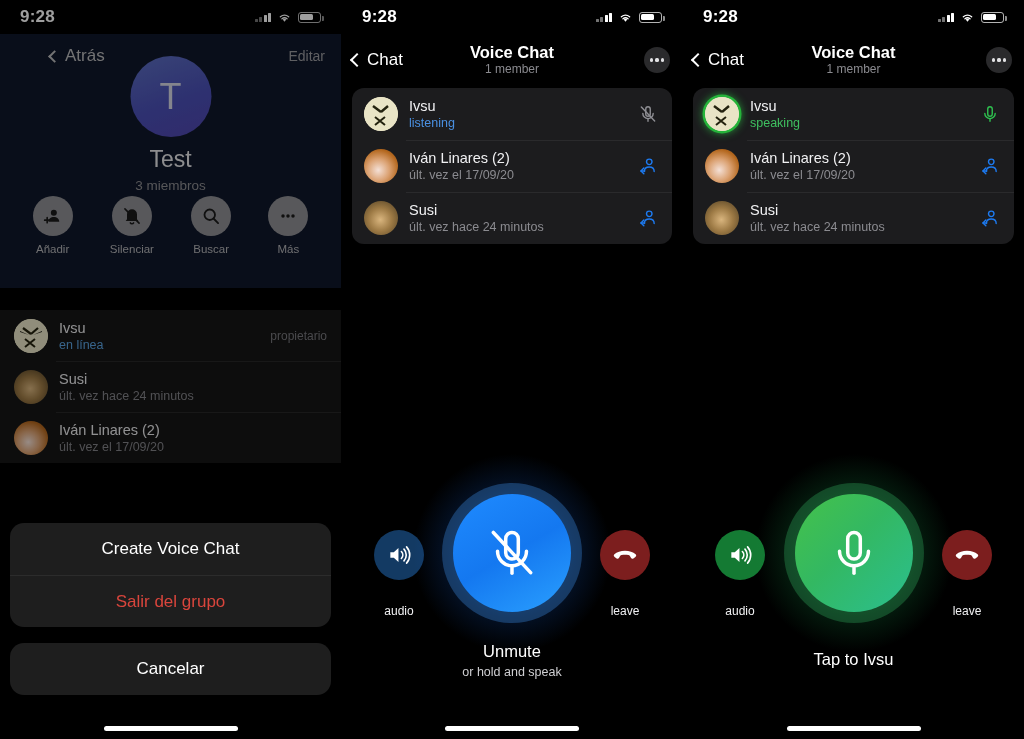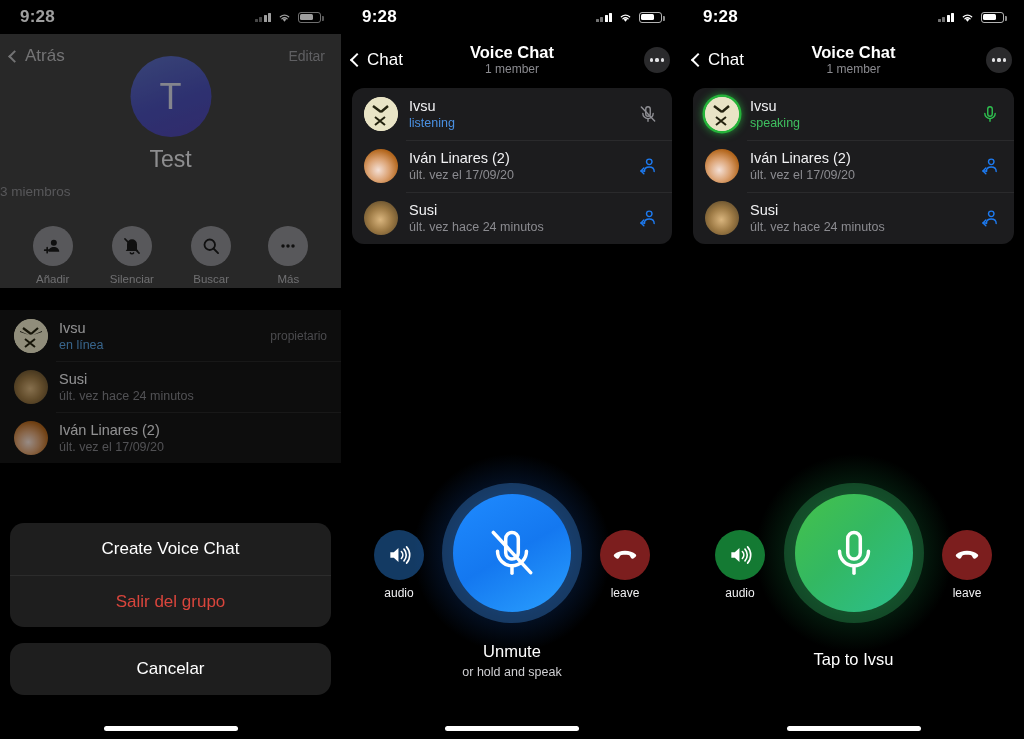--- a/index.html
+++ b/index.html
@@ -32,37 +32,37 @@
   .wifi svg { display: block; }
   .batt { width: 23px; height: 11px; border: 1.3px solid rgba(255,255,255,.7); border-radius: 3px; position: relative; }
   .batt::after { content:""; position:absolute; right:-3.5px; top:3px; width:2px; height:5px;
     background: rgba(255,255,255,.55); border-radius:0 1px 1px 0; }
   .batt i { position:absolute; left:1.4px; top:1.4px; bottom:1.4px; width:13px; background:#fff; border-radius:1.5px; }
 
   
   .dim { filter: brightness(.62); }
 
   
-  .p1-head { position: absolute; top: 34px; left: 0; right: 0; height: 254px; background: #404040; }
+  .p1-head { position: absolute; top: 34px; left: 0; right: 0; height: 254px; background: #0f172a; padding-left: 40px; }
   .navrow { display: flex; align-items: center; justify-content: space-between;
             padding: 12px 16px 0 10px; }
   .back { display: flex; align-items: center; gap: 4px; color: #b9b9bb; font-size: 17px; cursor: pointer; }
   .chev { display:inline-block; width:9px; height:9px; border-left:2.2px solid currentColor;
           border-bottom:2.2px solid currentColor; transform: rotate(45deg); margin-right:2px; }
   .edit { color: #9a9a9e; font-size: 14px; cursor: pointer; }
   .avatar-big { position:absolute; top: 22px; left: 50%; transform: translateX(-50%);
     width: 81px; height: 81px; border-radius: 50%;
     background: linear-gradient(160deg, #5b6ebf 0%, #4a4fb5 55%, #4f45ad 100%);
     display:flex; align-items:center; justify-content:center;
     color:#d5d6e4; font-size: 36px; font-weight: 400; }
   .gtitle { position:absolute; top: 112px; left:0; right:0; text-align:center;
     color:#e4e4e6; font-size: 23px; font-weight: 400; }
-  .gsub { position:absolute; top: 144px; left:0; right:0; 
-    color:#8c8c90; font-size: 13.5px; margin-top: 6px; }
-  .actions { position:absolute; top: 192px; left:0; right:0;
+  .gsub { position:absolute; top: 144px; left:0; right:0; text-align:center;
+    color:#8c8c90; font-size: 13.5px; }
+  .actions { position:absolute; top: 162px; left:0; right:0;
     display:flex; justify-content:space-around; padding: 0 14px; }
   .action { display:flex; flex-direction:column; align-items:center; gap:7px; cursor:pointer; }
   .abtn { width: 40px; height: 40px; border-radius:50%; background:#8e8e93;
     display:flex; align-items:center; justify-content:center; color:#1a1a1a; }
   .alabel { color:#b3b3b6; font-size: 11.5px; }
 
   
   .p1-list { position:absolute; top: 310px; left:0; right:0; background:#151515; }
   .mrow { display:flex; align-items:center; gap:11px; padding: 10px 14px; position:relative; height: 51px; }
   .mrow + .mrow::before { content:""; position:absolute; left:56px; right:0; top:0; height:1px; background:#262626; }
@@ -124,21 +124,21 @@
   .glow { position:absolute; width: 200px; height: 200px; border-radius:50%; }
   .glow.blue { background: radial-gradient(circle, rgba(30,130,255,.50) 0%, rgba(20,90,200,.22) 42%, rgba(0,0,0,0) 70%); }
   .glow.green { background: radial-gradient(circle, rgba(35,190,80,.48) 0%, rgba(20,140,70,.22) 44%, rgba(0,0,0,0) 70%); }
   .halo { position:absolute; width: 140px; height: 140px; border-radius:50%; }
   .halo.blue { background: rgba(70,160,255,.30); }
   .halo.green { background: rgba(60,200,110,.28); }
   .bigbtn { position:relative; width: 118px; height: 118px; border-radius:50%;
     display:flex; align-items:center; justify-content:center; }
   .bigbtn.blue { background: linear-gradient(150deg, #1f8bff 0%, #1478f0 50%, #2aa0ff 100%); }
   .bigbtn.green { background: linear-gradient(135deg, #45c24a 0%, #33b862 45%, #2bbf8f 100%); }
-  .side { position:absolute; display:flex; flex-direction:column; align-items:center; gap:6px; cursor:pointer; }
+  .side { position:absolute; display:flex; flex-direction:column; align-items:center; gap:24px; cursor:pointer; }
   .side.left { left: 32px; top: 67px; }
   .side.right { right: 32px; top: 67px; }
   .sbtn { width: 50px; height: 50px; border-radius:50%; display:flex; align-items:center; justify-content:center; }
   .sbtn.audio-blue { background:#133a63; }
   .sbtn.audio-green { background:#147a33; }
   .sbtn.leave { background:#7c1e1e; }
   .slabel { color:#f0f0f2; font-size: 12px; }
   .ctitle { position:absolute; left:0; right:0; bottom: 32px; text-align:center;
     color:#fff; font-size: 16.5px; }
   .csub { position:absolute; left:0; right:0; bottom: 14px; text-align:center;

